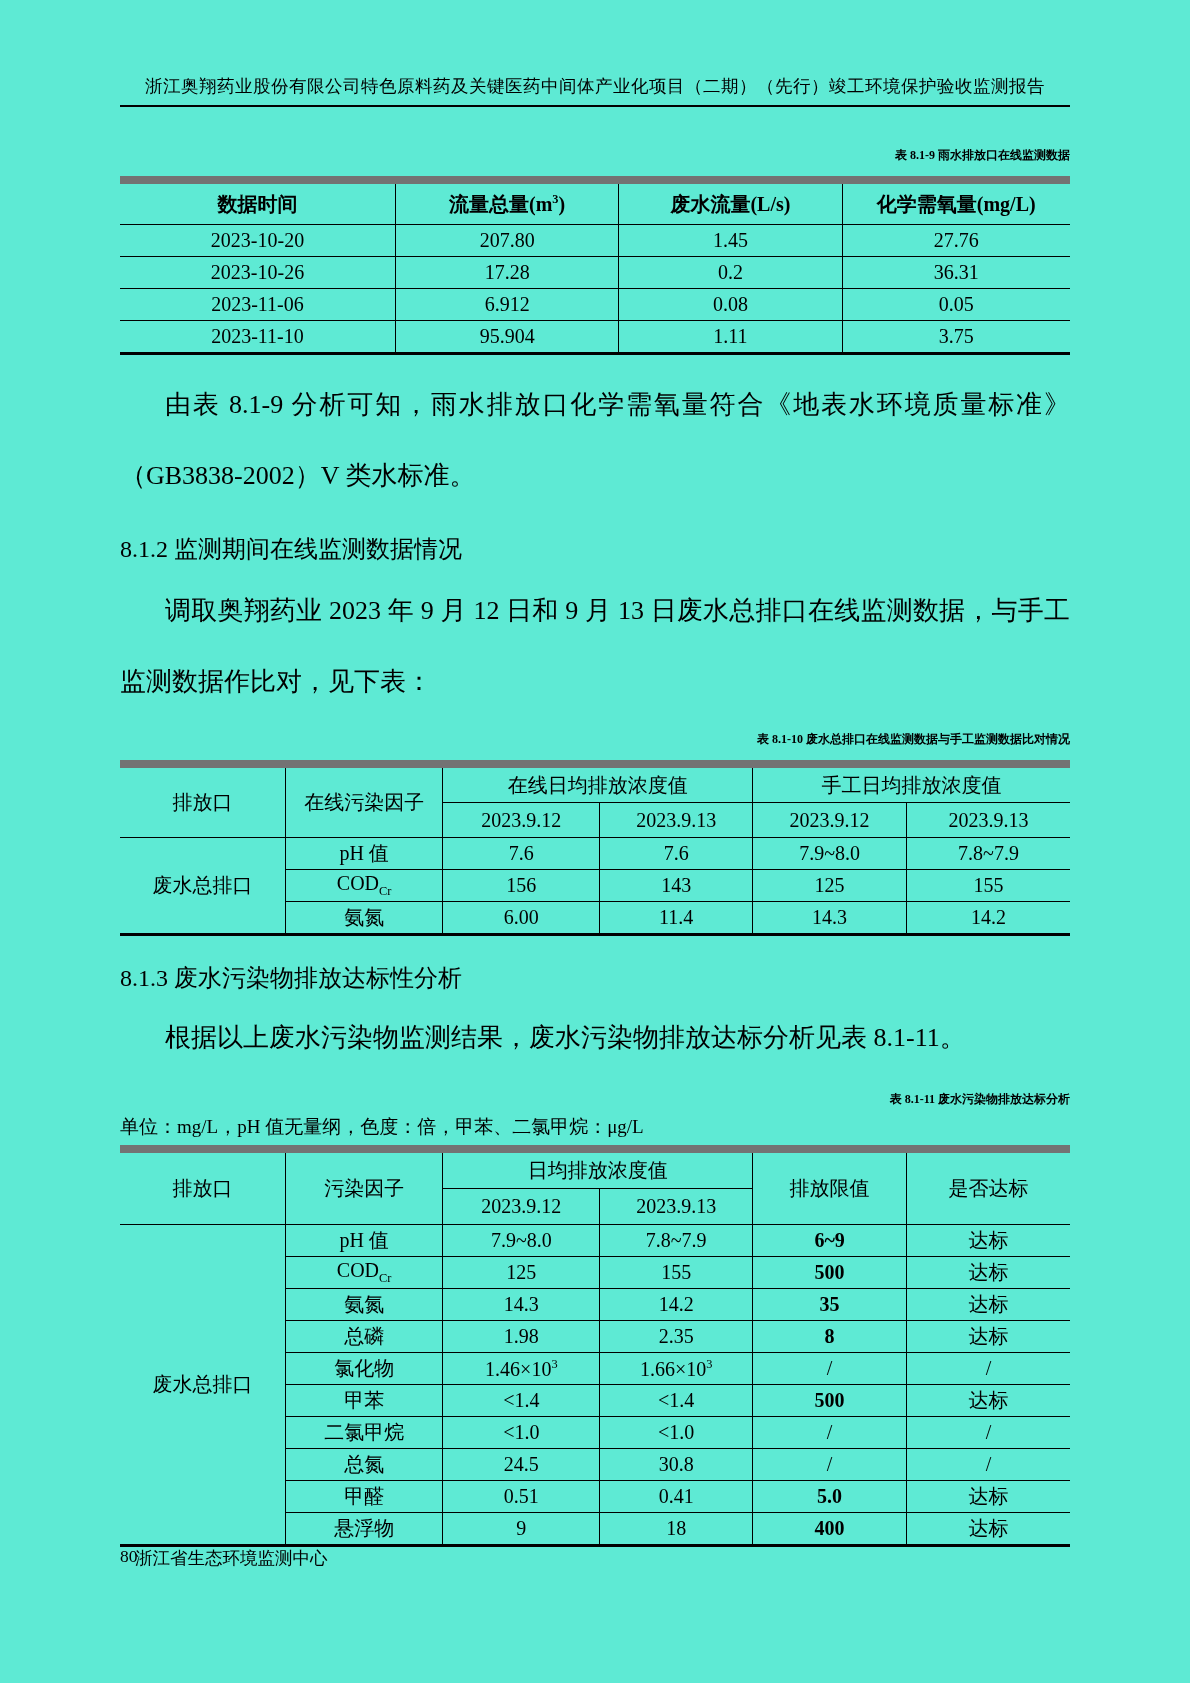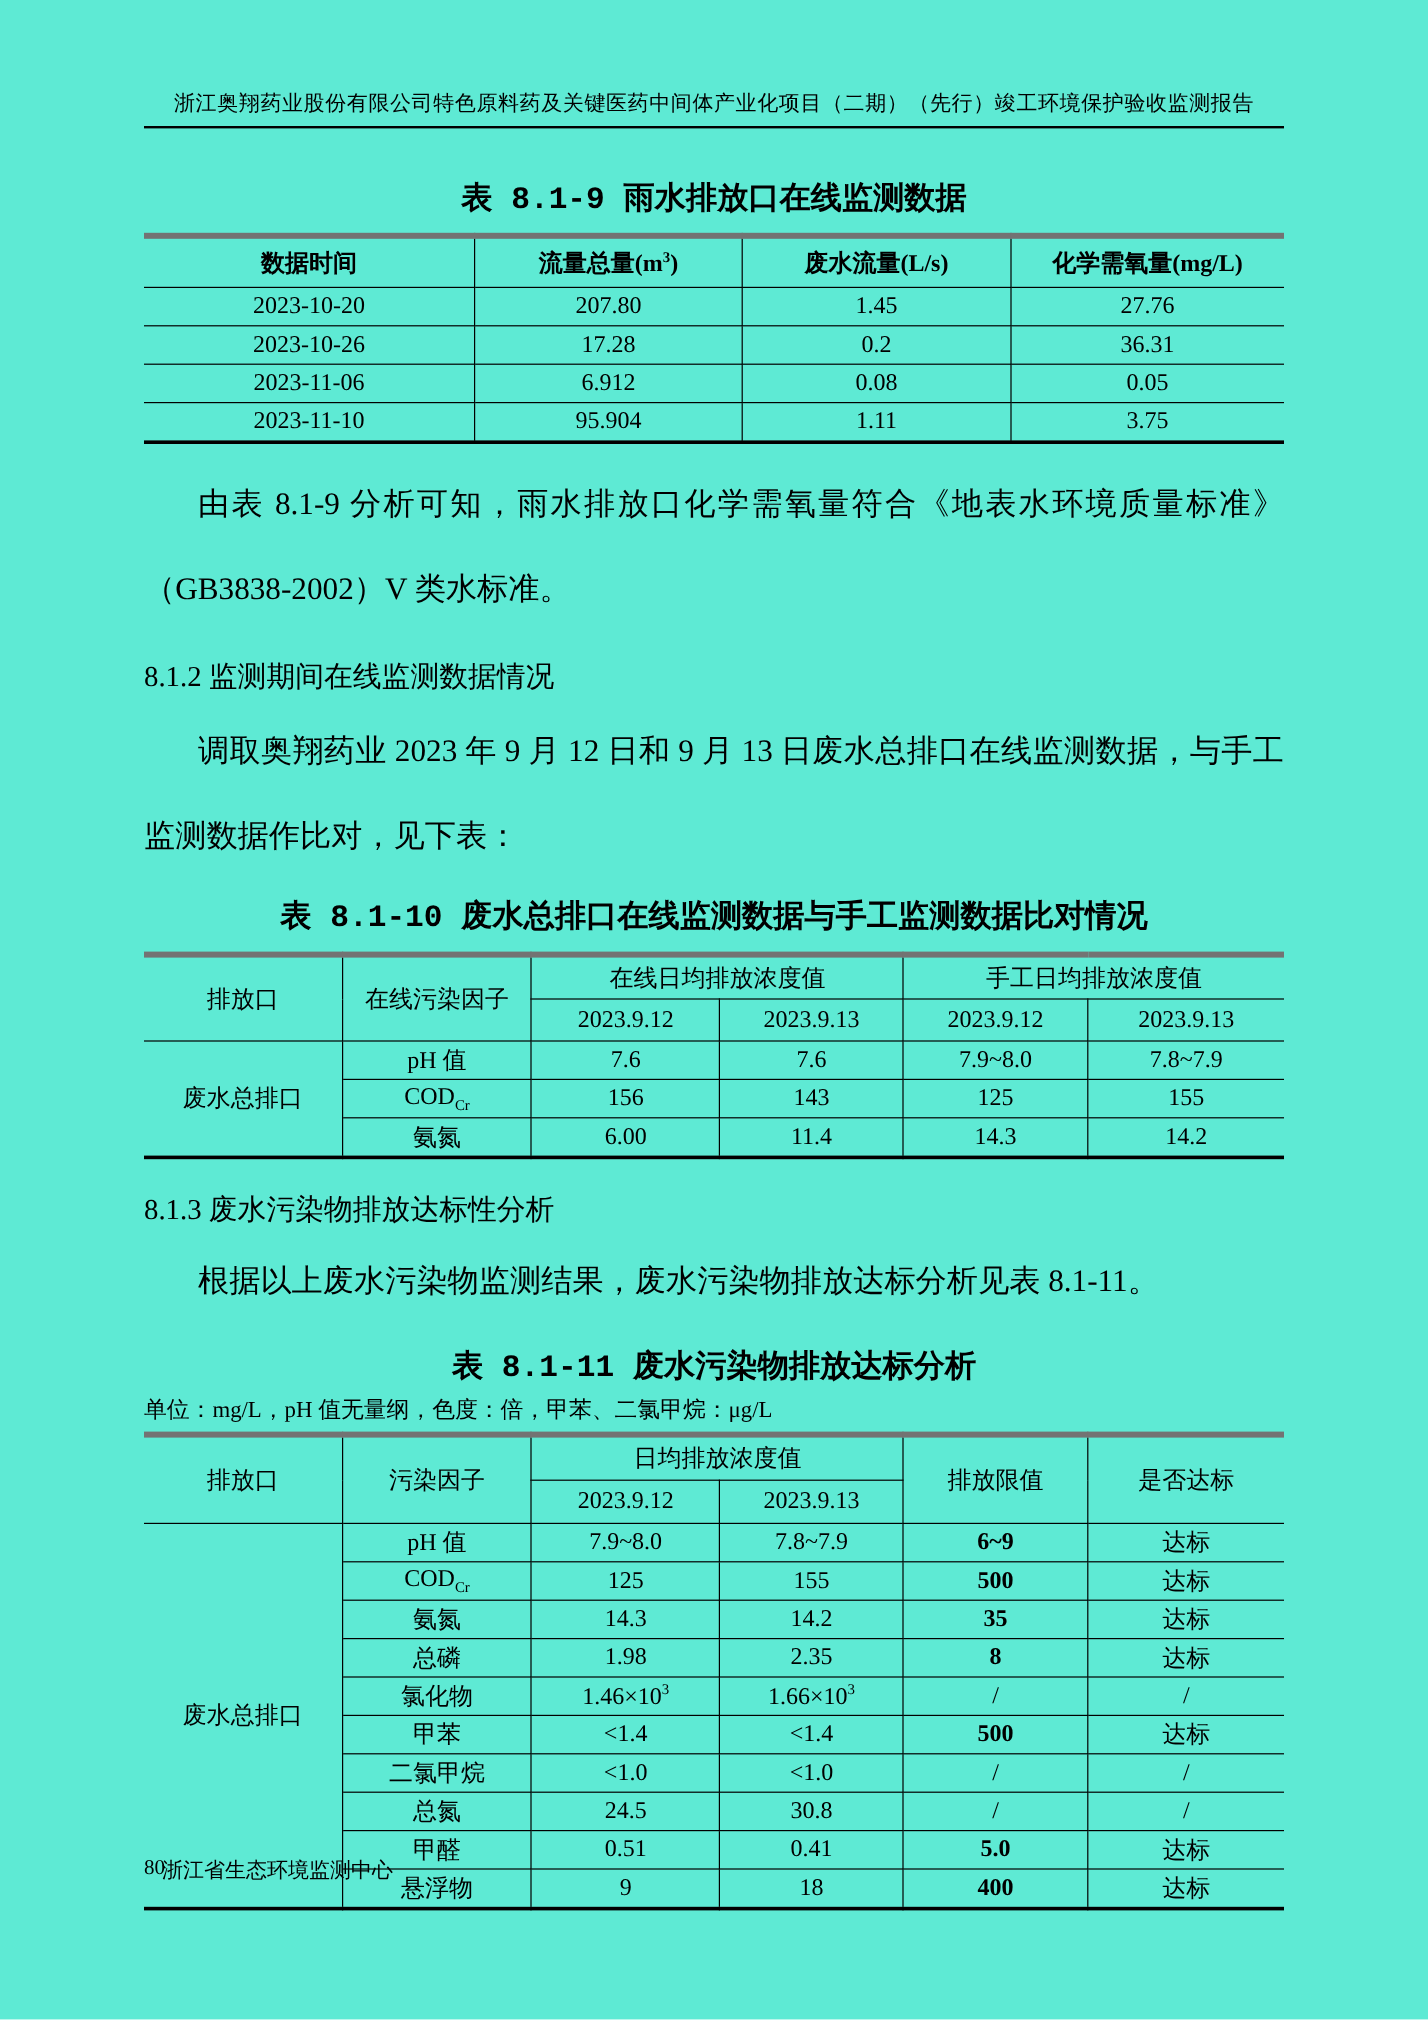--- a/index.html
+++ b/index.html
@@ -8,29 +8,29 @@
     font-family:"Liberation Serif","DejaVu Serif",serif;color:#000;
     box-sizing:border-box;overflow:hidden;
   }
   .content{position:absolute;left:120px;top:0;width:950px;}
   .doc-header{
     padding-top:74px;font-size:17.5px;text-align:center;white-space:nowrap;
     letter-spacing:0.5px;
   }
   .header-rule{border-bottom:2px solid #000;margin-top:7px;}
   .tbl-title{
-    text-align:center;font-weight:bold;font-size:26px;
-    font-family:Liberation Mono, monospace;
+    text-align:right;font-weight:bold;font-size:12px;
+    font-family:Liberation Serif, serif;
   }
   .tbl-title.t9t{margin-top:40px;margin-bottom:12px;}
   .tbl-title.t10t{margin-top:14px;margin-bottom:12px;}
   .tbl-title.t11t{margin-top:18px;margin-bottom:6px;}
   table{
     border-collapse:collapse;width:100%;table-layout:fixed;
-    border-top:5px solid #737373;border-bottom:3px solid #000;
+    border-top:8px solid #737373;border-bottom:3px solid #000;
     text-align:center;font-size:20px;
   }
   th,td{border:1px solid #000;padding:0 2px;height:31px;font-weight:normal;overflow:hidden;}
   th:first-child,td.fc{border-left:none;}
   th:last-child,td.lc{border-right:none;}
   tr>th:first-child{border-left:none;}
   tr>th:last-child{border-right:none;}
   .t9 th{font-weight:bold;height:40px;}
   .t10 th{height:34px;}
   .t11 th{height:35px;}

